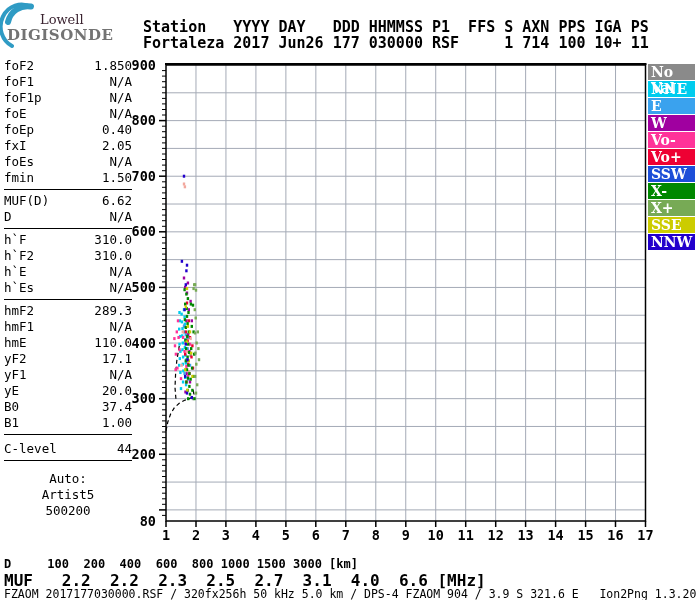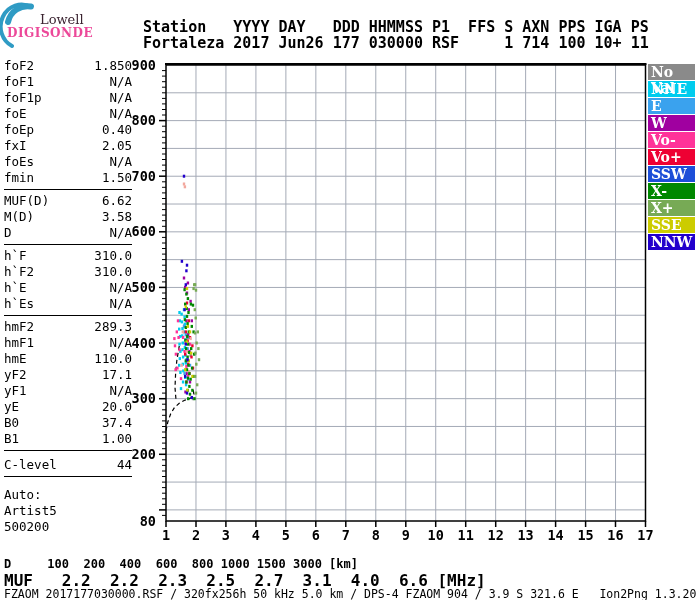--- a/index.html
+++ b/index.html
@@ -4,28 +4,28 @@
 <style>
   html,body{margin:0;padding:0;background:#ffffff;}
   body{width:700px;height:600px;position:relative;overflow:hidden;
        font-family:"DejaVu Sans Mono",monospace;color:#000;}
   .abs{position:absolute;}
   .pre{white-space:pre;}
 
   
   #logo{left:0;top:2;width:110px;height:54px;}
   #logo-lowell{left:40px;top:12px;font-family:"DejaVu Serif",serif;font-size:13px;color:#3a2330;}
-  #logo-digisonde{left:7px;top:26px;font-family:"DejaVu Serif",serif;font-size:12px;font-weight:bold;
-                  color:#ec4899;letter-spacing:.5px;}
+  #logo-digisonde{left:7px;top:26px;font-family:"DejaVu Serif",serif;font-size:15px;font-weight:bold;
+                  color:#737373;letter-spacing:.5px;}
 
   
   #header{left:143px;top:19px;font-size:15px;font-weight:bold;line-height:16px;}
 
   
-  #param-panel{left:4px;top:58px;width:128px;font-size:12.5px;line-height:16px;}
+  #param-panel{left:4px;top:58px;width:128px;font-size:12.5px;line-height:16px;text-align:center;}
   .prow{display:flex;justify-content:space-between;}
   .psep{border-top:1px solid #000;margin:3px 0;height:0;}
   .pgroup.clevel{margin-top:6px;}
   #auto-block{margin-top:10px;}
 
   
   #legend{left:648px;top:64px;width:47px;}
   .legend-item{width:47px;height:16px;margin-bottom:1px;
                font-family:"DejaVu Serif",serif;font-weight:bold;font-size:14px;
                color:#fff;line-height:16px;padding-left:3px;box-sizing:border-box;}
@@ -89,24 +89,20 @@
       <div class="prow">
         <span>fmin</span>
         <span>1.50</span>
       </div>
     </div>
     <div class="psep"></div>
     <div class="pgroup">
       <div class="prow">
         <span>MUF(D)</span>
         <span>6.62</span>
-      </div>
-      <div class="prow">
-        <span>M(D)</span>
-        <span>3.58</span>
       </div>
       <div class="prow">
         <span>D</span>
         <span>N/A</span>
       </div>
     </div>
     <div class="psep"></div>
     <div class="pgroup">
       <div class="prow">
         <span>h`F</span>

